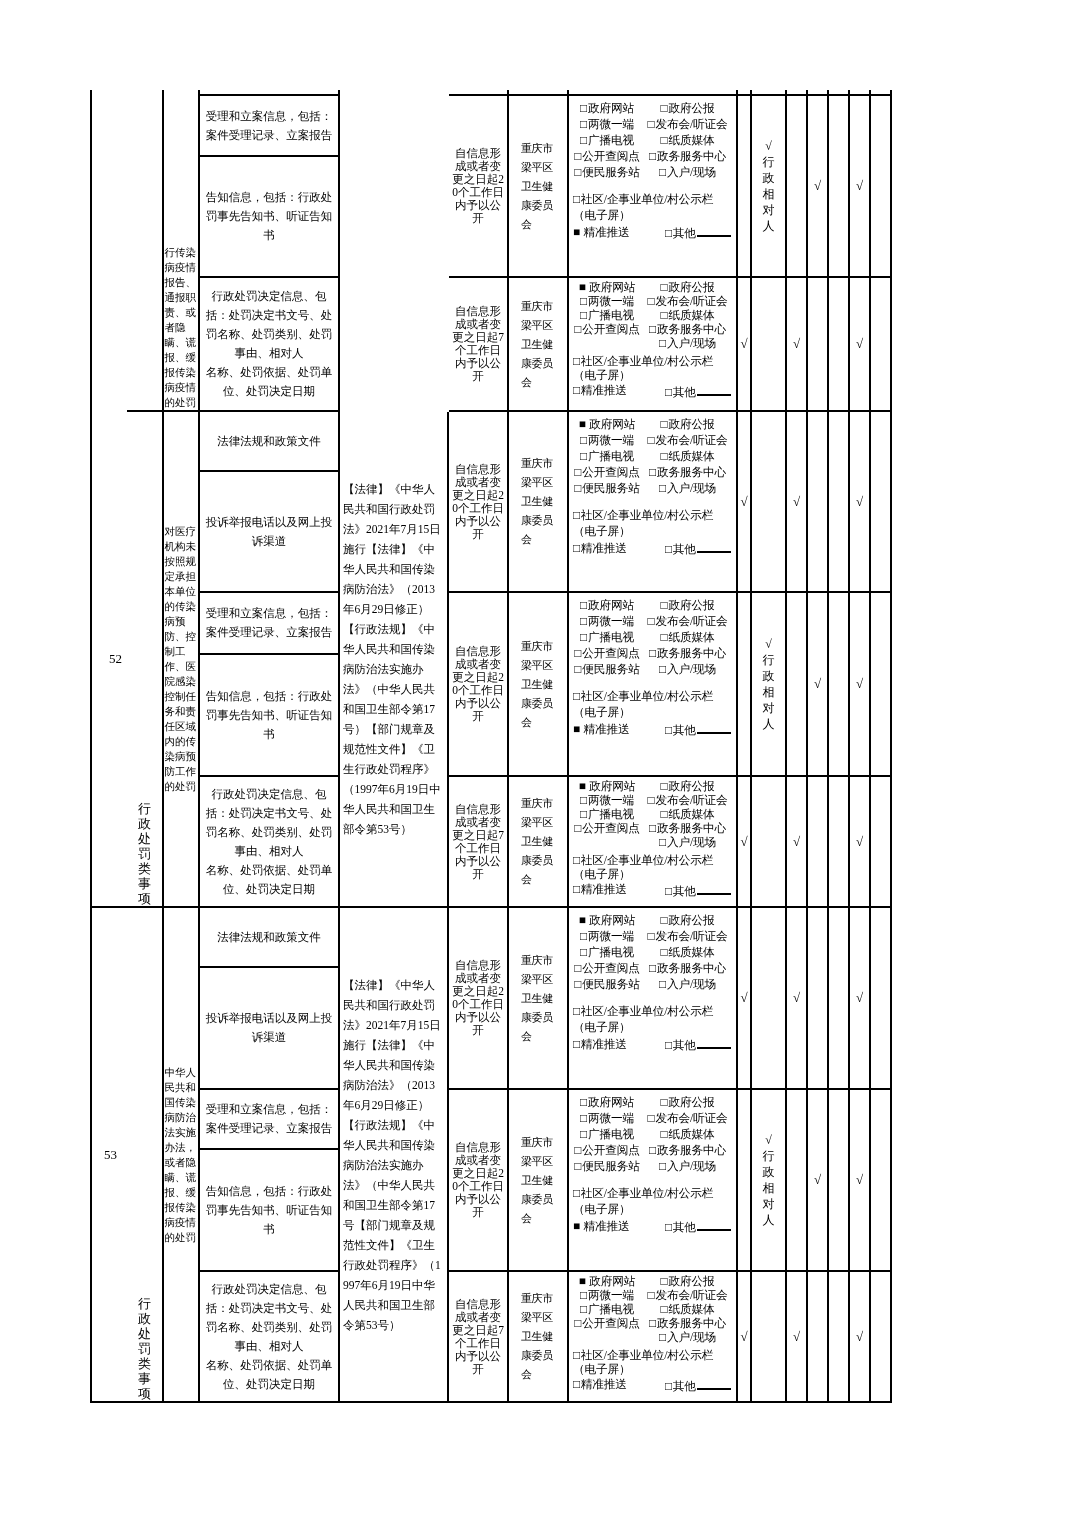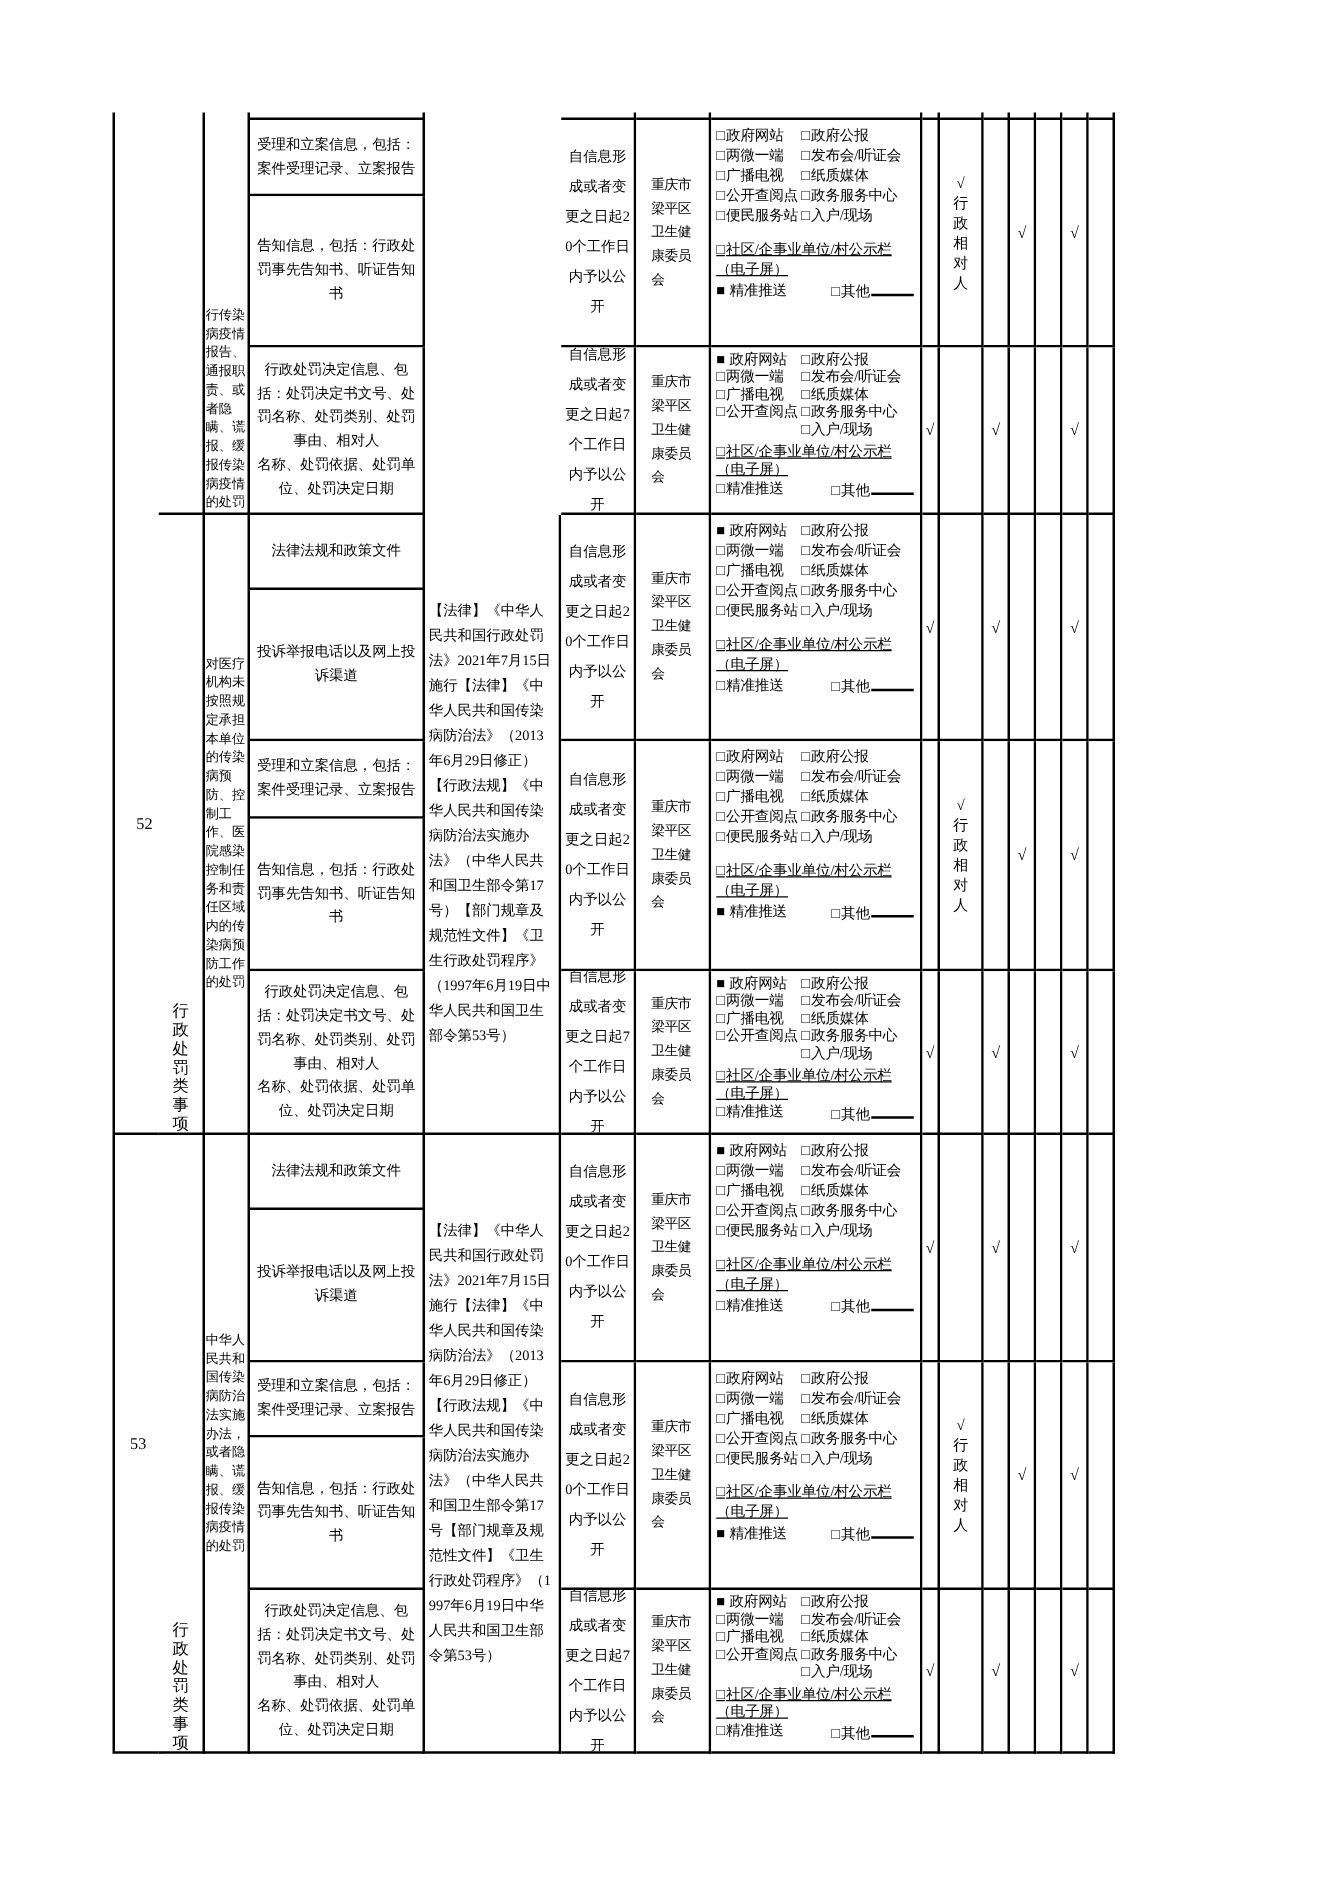--- a/index.html
+++ b/index.html
@@ -9,31 +9,31 @@
   .cell{position:absolute;box-sizing:border-box;border-right:2px solid #000;border-bottom:2px solid #000;
         overflow:hidden;display:flex;align-items:center;justify-content:center;background:#fff;}
   .top{align-items:flex-end;}
   .txt{display:block;}
   .num .txt{font-size:13px;}
   .cat .txt{width:14px;font-size:13px;line-height:15px;word-break:break-all;text-align:center;}
   .desc .txt{width:33px;font-size:10.5px;line-height:15px;word-break:break-all;text-align:left;}
   .info .txt{font-size:11.5px;line-height:19px;text-align:center;white-space:pre-line;word-break:break-all;padding:0 2px;}
   .legal{justify-content:flex-start;}
   .legal .txt{font-size:11.5px;line-height:20px;word-break:break-all;text-align:left;padding:0 3px;}
-  .time .txt{font-size:11.5px;line-height:24px;text-align:center;word-break:break-all;padding:0 2px;}
+  .time .txt{font-size:11.5px;line-height:13px;text-align:center;word-break:break-all;padding:0 2px;}
   .org .txt{font-size:11px;line-height:19px;text-align:left;word-break:break-all;letter-spacing:-0.4px;padding:0 12px;}
   
   .chan{display:block;padding:5px 2px 0 4px;font-size:11.7px;letter-spacing:-0.2px;}
-  .chan-cols{display:flex;}
+  .chan-cols{display:flex;text-align:center;}
   .chan-left{width:68px;}
   .chan-right{flex:1;}
   .chan-right .ci{white-space:nowrap;}
   .ci{line-height:16px;}
   .box{margin-right:1px;}
-  .chan-wide{margin-top:11px;line-height:16px;text-decoration:underline;}
+  .chan-wide{margin-top:11px;line-height:16px;}
   .chan-bot{display:flex;margin-top:1px;gap:24px;}
   .chan-bot .ci:first-child{width:68px;}
   .compact{padding-top:3px;}
   .compact .ci{line-height:14px;}
   .compact .chan-wide{margin-top:4px;line-height:14px;}
   .uline{display:inline-block;width:34px;height:10px;border-bottom:2px solid #000;margin-left:1px;}
   
   .krow{position:absolute;display:flex;box-sizing:border-box;}
   .kc{box-sizing:border-box;border-right:2px solid #000;border-bottom:2px solid #000;height:100%;
       display:flex;align-items:center;justify-content:center;font-size:13px;text-align:center;background:#fff;overflow:hidden;}

